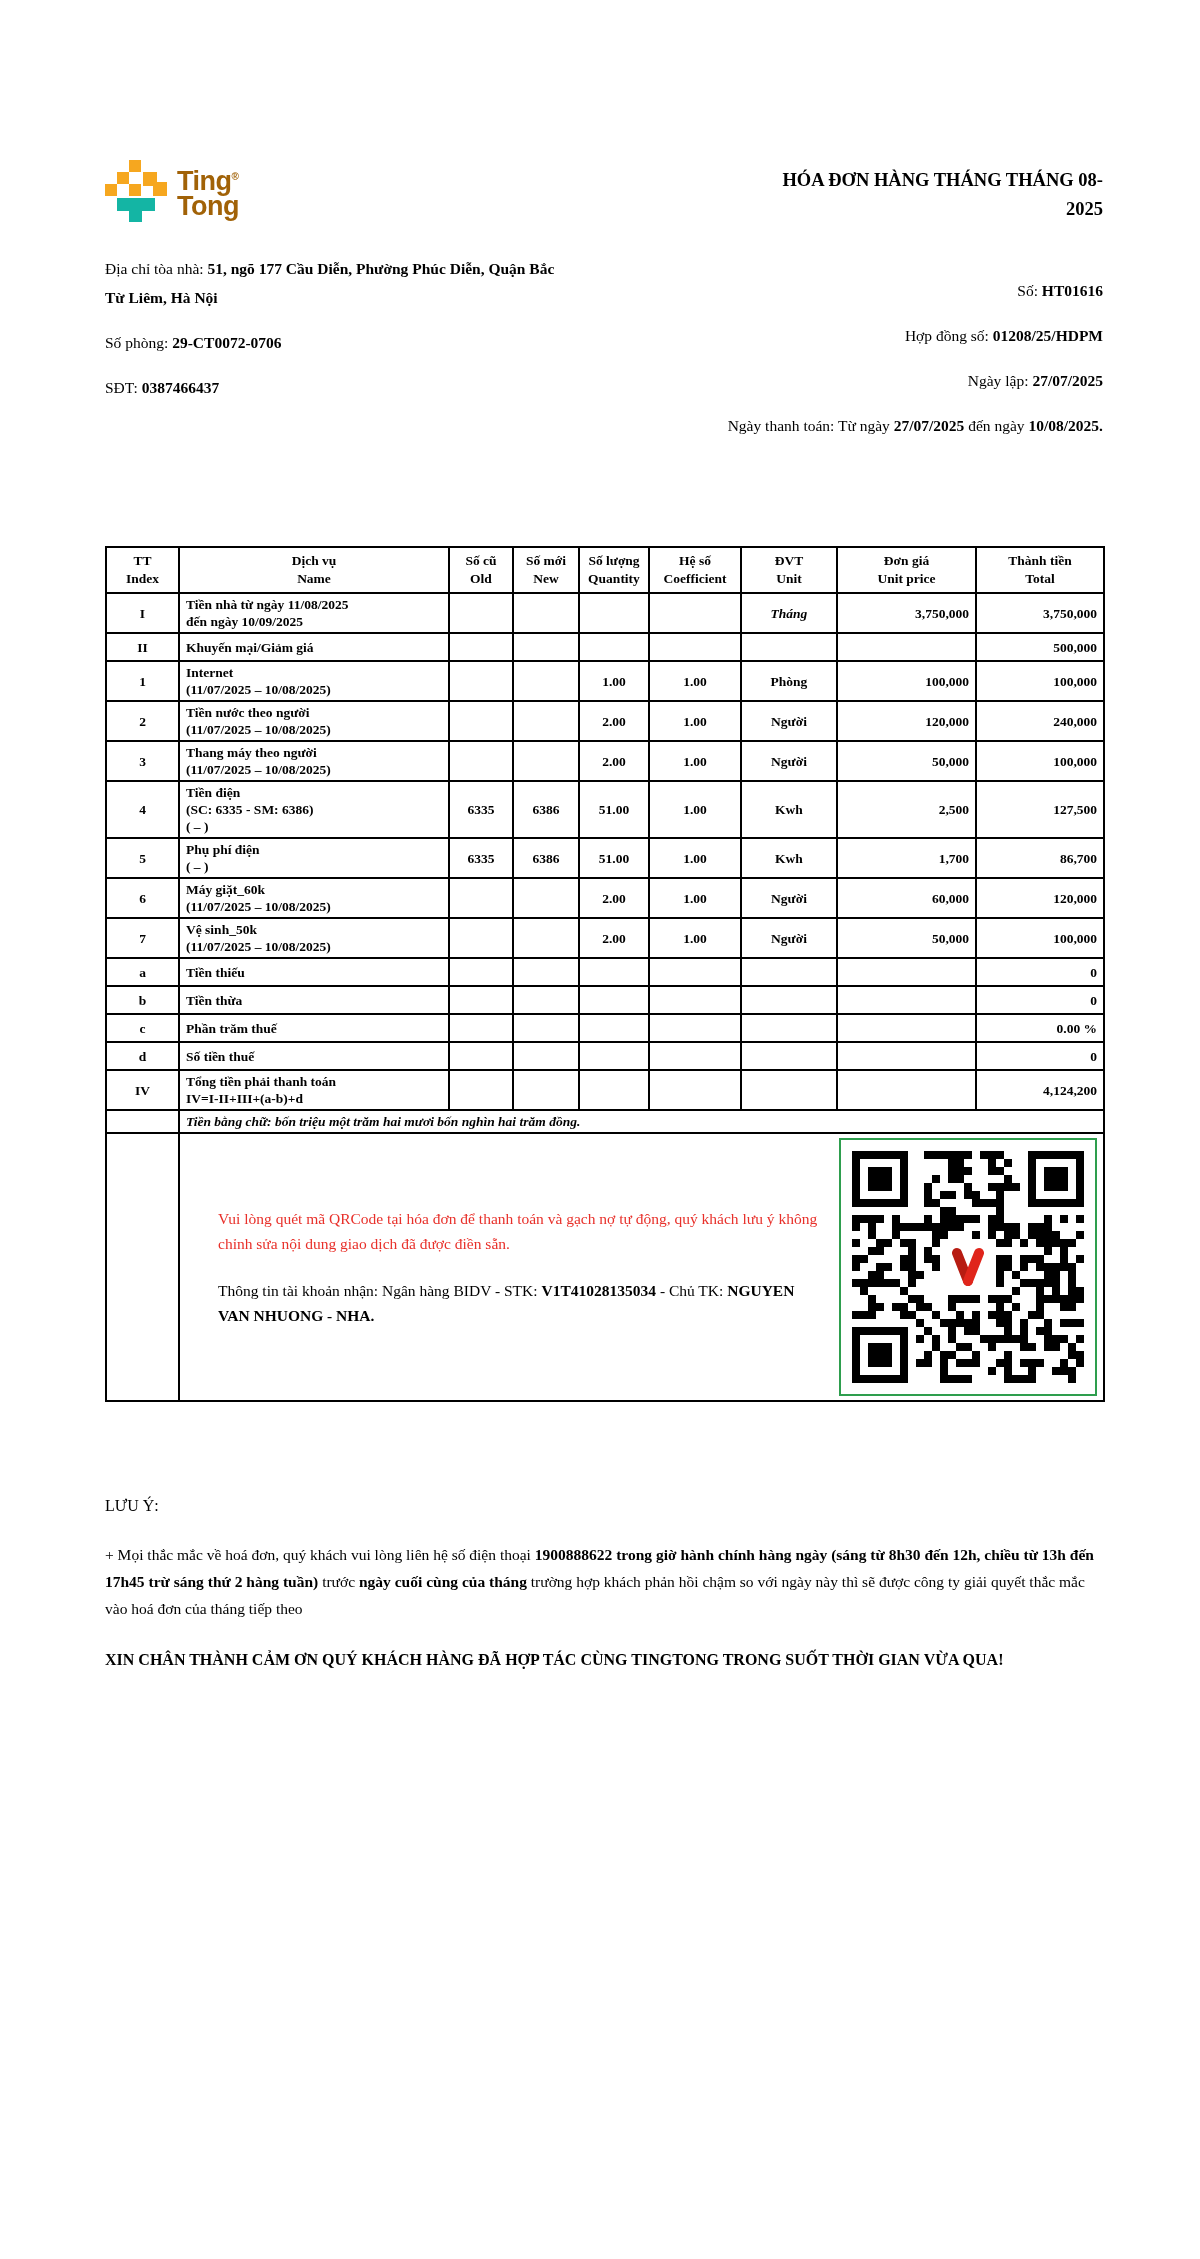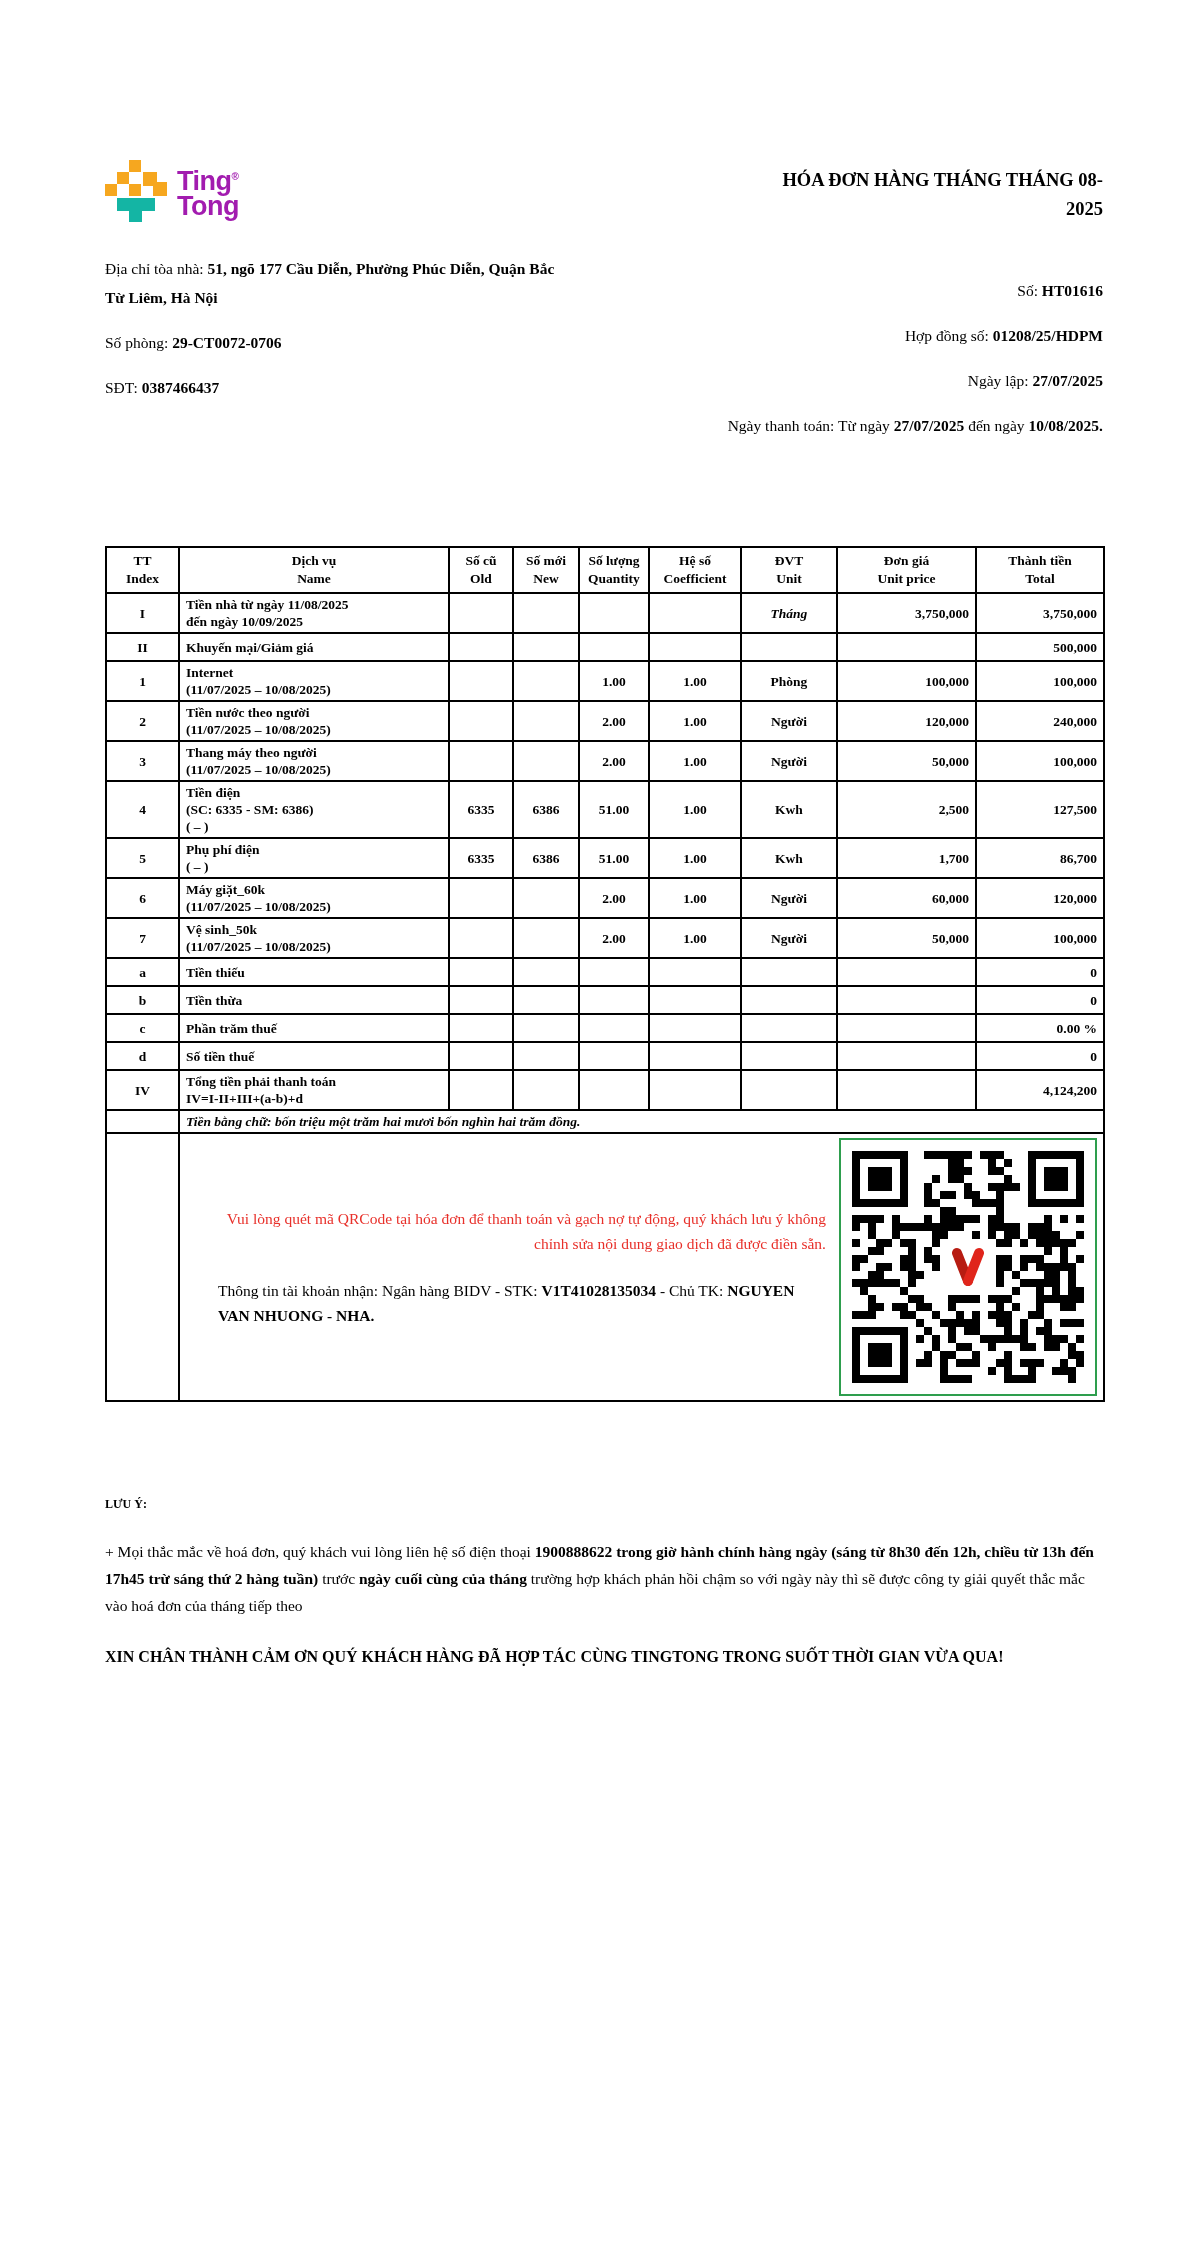--- a/index.html
+++ b/index.html
@@ -40,30 +40,30 @@
   tr.tall2 td { height:38px; }
   tr.tall3 td { height:54px; }
   .words-cell { font-weight:normal; padding:6px 8px 6px 10px; }
   .words-cell .lbl { font-style:italic; }
   .words-cell .val { font-style:italic; font-weight:bold;margin-top:38px; }
 
   
   .qr-row-cell { height:268px; padding:6px 4px 6px 0; }
   .qr-flex { display:flex; align-items:center; height:100%; }
   .qr-texts { width:640px; padding-left:32px; font-weight:normal; }
-  .qr-notice { font-size:15.5px; line-height:25px; margin:0 0 22px 0;text-align:right; }
+  .qr-notice { font-size:15.5px; line-height:25px; margin:0 0 22px 0; }
   .qr-account { font-size:15.5px; line-height:25px; margin:0; color:#000; }
   .qr-box { margin-left:auto; border:2px solid; padding:11px; background:#fff; }
   .qr-grid { position:relative; width:232px; height:232px; background:#fff; }
   .qr-logo-patch { position:absolute; left:50%; top:50%; width:52px; height:52px; transform:translate(-50%,-50%);
     background:#fff; display:flex; align-items:center; justify-content:center; }
 
   
   .notes { margin-top:95px; width:998px; }
-  .notes-heading { font-weight:bold; font-size:12px; margin:0 0 26px 0; }
+  .notes-heading { font-weight:normal; font-size:16px; margin:0 0 26px 0; }
   .note1 { font-weight:bold; font-size:15.5px; line-height:25px; margin:0 0 24px 0; }
   .note2 { font-size:15.5px; line-height:27px; margin:0 0 24px 0; }
   .closing { font-weight:bold; font-size:16px; line-height:27px; margin:0; }
 </style>
 </head>
 <body>
 
 <div class="page">
 
   <div class="hdr">
@@ -71,21 +71,21 @@
       <div class="logo-icon">
           <div class="px" style="left: 24px; top: 0px; width: 12px; height: 12px; background: rgb(246, 167, 31);"></div>
           <div class="px" style="left: 12px; top: 12px; width: 12px; height: 12px; background: rgb(246, 167, 31);"></div>
           <div class="px" style="left: 38px; top: 12px; width: 14px; height: 14px; background: rgb(246, 167, 31);"></div>
           <div class="px" style="left: 0px; top: 24px; width: 12px; height: 12px; background: rgb(246, 167, 31);"></div>
           <div class="px" style="left: 24px; top: 24px; width: 12px; height: 12px; background: rgb(246, 167, 31);"></div>
           <div class="px" style="left: 48px; top: 22px; width: 14px; height: 14px; background: rgb(246, 167, 31);"></div>
           <div class="px" style="left: 12px; top: 38px; width: 38px; height: 13px; background: rgb(20, 181, 164);"></div>
           <div class="px" style="left: 24px; top: 50px; width: 13px; height: 12px; background: rgb(20, 181, 164);"></div>
         </div>
-      <div class="logo-text" style="color: #a21caf;">
+      <div class="logo-text" style="color: #a16207;">
         <div><span>Ting</span><sup>®</sup></div>
         <div>Tong</div>
       </div>
     </div>
     <div class="doc-title">
       <div>HÓA ĐƠN HÀNG THÁNG THÁNG 08-</div>
       <div>2025</div>
     </div>
   </div>
 

